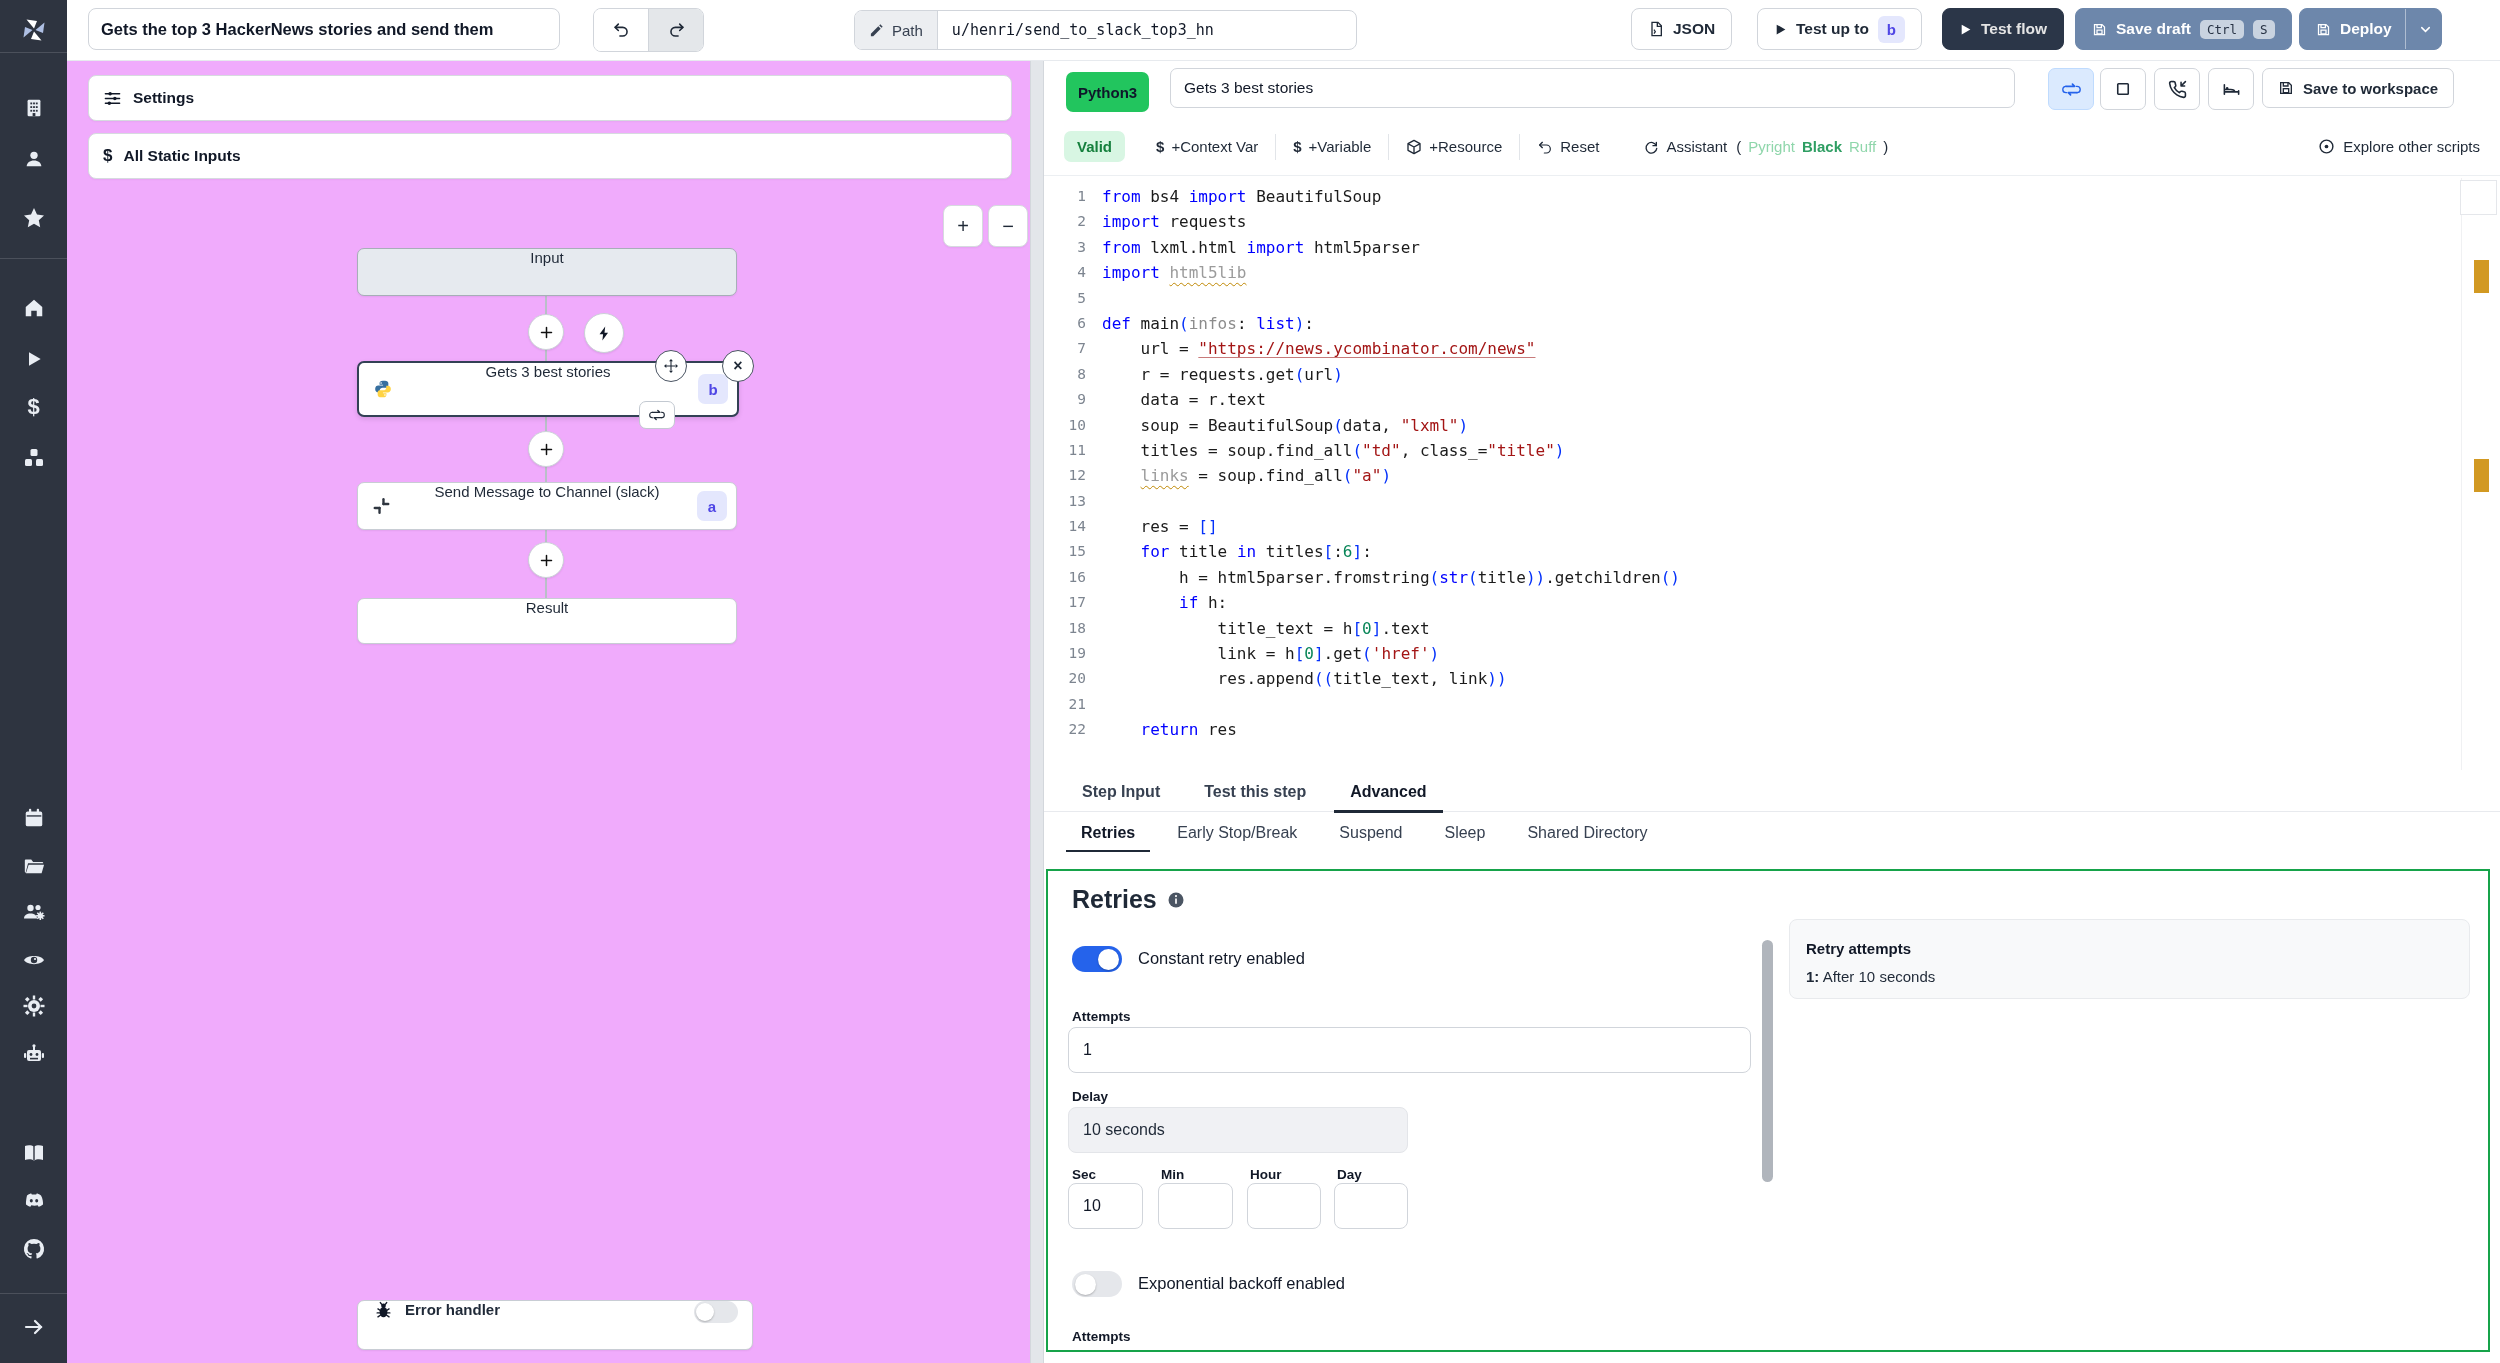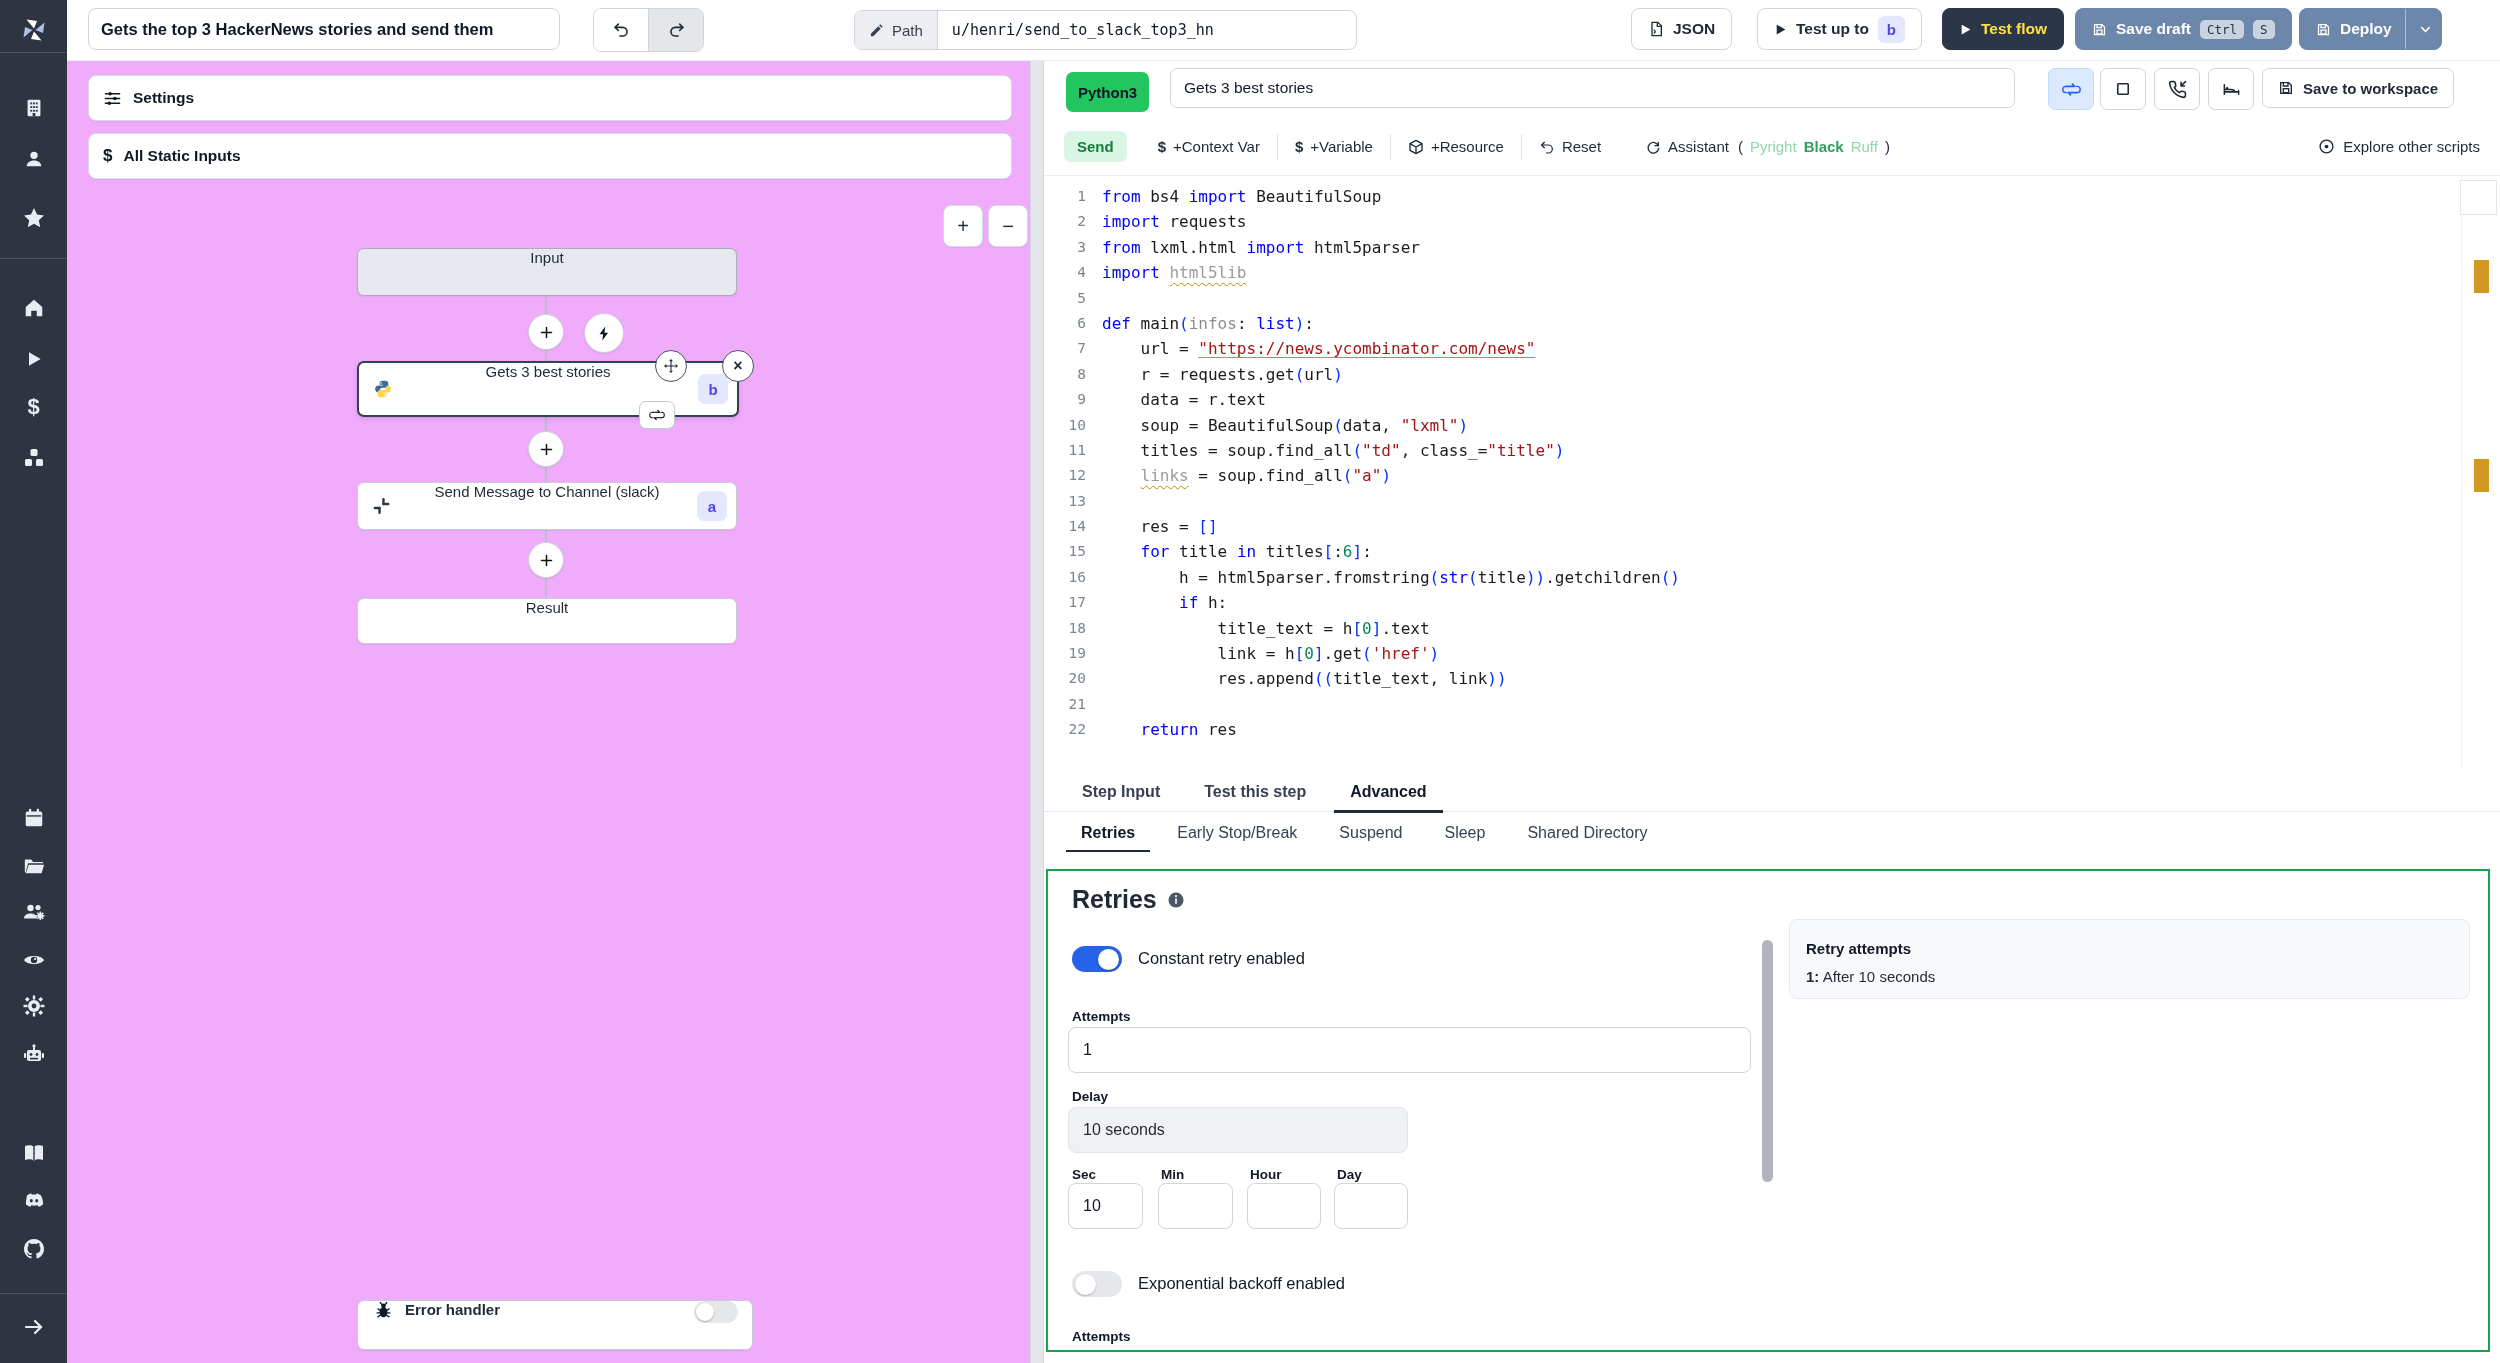--- a/index.html
+++ b/index.html
@@ -16,21 +16,21 @@
   .title-input{position:absolute;left:21px;top:8px;width:472px;height:42px;border:1px solid #d1d5db;border-radius:8px;
        font:600 16.5px "Liberation Sans",sans-serif;color:#111827;padding:0 12px;box-sizing:border-box;outline:none;}
   .histgroup{position:absolute;left:526px;top:8px;height:42px;display:flex;border:1px solid #d1d5db;border-radius:8px;overflow:hidden;}
   .histbtn{width:54px;height:42px;display:flex;align-items:center;justify-content:center;background:#fff;cursor:pointer;}
   .histbtn.redo{background:#e4e7ea;border-left:1px solid #d1d5db;}
   .pathchip{position:absolute;left:787px;top:10px;height:38px;display:flex;border:1px solid #d1d5db;border-radius:8px;overflow:hidden;background:#fff;}
   .pathchip .plabel{display:flex;align-items:center;gap:8px;background:#eceef1;padding:0 14px;font:500 15px "Liberation Sans",sans-serif;color:#374151;border-right:1px solid #d1d5db;}
   .pathchip .pvalue{display:flex;align-items:center;padding:0 14px;font:15px "DejaVu Sans Mono",monospace;color:#111827;min-width:390px;}
   .tb-btn{position:absolute;top:8px;height:42px;display:flex;align-items:center;gap:9px;padding:0 16px;box-sizing:border-box;
        border:1px solid #d1d5db;border-radius:8px;background:#fff;font:600 15.5px "Liberation Sans",sans-serif;color:#1f2937;cursor:pointer;}
-  .tb-btn.dark{background:#2b3648;border-color:#2b3648;color:#fde047;}
+  .tb-btn.dark{background:#2b3648;border-color:#2b3648;color:#e5e5e5;}
   .tb-btn.blue{background:#6d87ab;border-color:#6d87ab;color:#fff;}
   .chip-b{display:inline-flex;align-items:center;justify-content:center;width:27px;height:27px;border-radius:6px;background:#e4e7fd;color:#4f46e5;font-weight:700;font-size:15px;}
   .kbd{background:#c9d3e0;color:#273244;border-radius:5px;padding:2px 7px;font:12.5px "DejaVu Sans Mono",monospace;}
   .deploy-split{margin-left:4px;padding-left:12px;border-left:1px solid rgba(255,255,255,.45);display:flex;align-items:center;height:100%;}
   
   .flow{position:absolute;left:67px;top:60px;width:963px;height:1303px;background:#f0abfc;overflow:hidden;}
   .bar{position:absolute;left:21px;width:924px;height:46px;background:#fff;border:1px solid #d6dadf;border-radius:8px;
        display:flex;align-items:center;gap:11px;padding:0 14px;box-sizing:border-box;font:600 15.5px "Liberation Sans",sans-serif;color:#111827;box-shadow:0 1px 2px rgba(0,0,0,.04);cursor:pointer;}
   .zoombtn{position:absolute;top:145px;width:38px;height:40px;background:#fff;border:1px solid #d6dadf;border-radius:8px;display:flex;align-items:center;justify-content:center;font:400 20px "Liberation Sans",sans-serif;color:#1f2937;cursor:pointer;box-shadow:0 1px 2px rgba(0,0,0,.05);}
   .conn{position:absolute;left:478px;top:234px;width:1.5px;height:304px;background:#b9bfc8;}
@@ -471,21 +471,21 @@
     <button class="save-ws">
       <svg width="16" height="16" viewBox="0 0 24 24" fill="none" stroke="#1f2937" stroke-width="2">
           <path d="M4 4h12l4 4v12H4z"></path>
           <path d="M8 4v5h7V4"></path>
           <rect x="8" y="13" width="8" height="6"></rect>
         </svg>
       <span>Save to workspace</span>
     </button>
 
     <div class="etoolbar">
-      <span class="valid">Send</span>
+      <span class="valid">Valid</span>
       <button class="etb" style="margin-left:14px">
         <span style="font-weight:700">$</span>
         <span>+Context Var</span>
       </button>
       <span class="etb-sep"></span>
       <button class="etb">
         <span style="font-weight:700">$</span>
         <span>+Variable</span>
       </button>
       <span class="etb-sep"></span>

